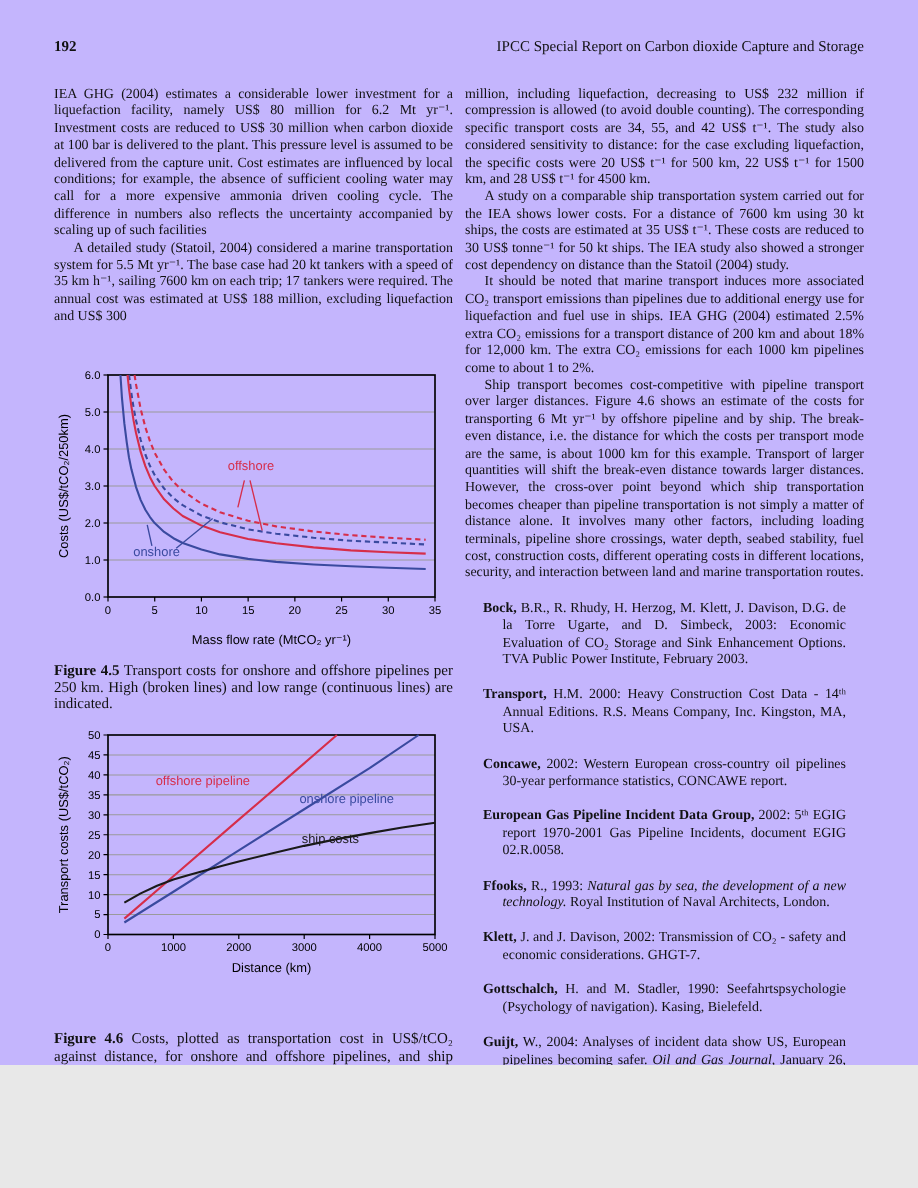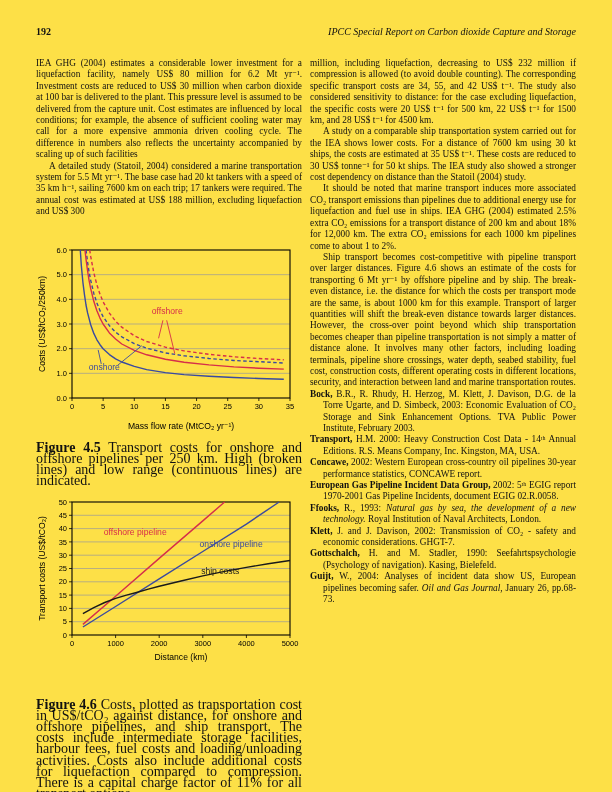--- a/index.html
+++ b/index.html
@@ -1,35 +1,35 @@
 <!DOCTYPE html>
 <html><head>
 <meta charset="utf-8">
 <style>
   html,body{margin:0;padding:0;background:#e8e8e8;}
-  .page{position:relative;width:612px;height:792px;background:#fde047;margin:0 auto;overflow:hidden;
+  .page{position:relative;width:612px;height:710px;background:#c4b5fd;margin:0 auto;overflow:hidden;
         font-family:"Liberation Serif","DejaVu Serif",serif;color:#111;}
   .hdr{position:absolute;left:36px;right:36px;top:26px;display:flex;justify-content:space-between;
        font-size:10px;}
   .hdr .pno{font-weight:bold;}
-  .hdr .run{font-style:italic;text-align:right;}
+  .hdr .run{text-align:right;}
   .col{position:absolute;top:58px;width:266px;font-size:9.3px;line-height:11.4px;text-align:justify;}
   .col-left{left:36px;}
   .col-right{left:310px;}
   .para{margin:0;}
   .para.indent{text-indent:13px;}
   .chartbox{position:relative;}
   .chartbox svg{display:block;}
   .chart45{margin-top:26px;width:266px;height:188px;}
   .chart46{margin-top:8px;width:266px;height:168px;}
-  .caption{margin-top:10px;font-size:14px;line-height:11.2px;text-align:justify;}
+  .caption{margin-top:10px;font-size:10px;line-height:11.2px;text-align:justify;}
   .caption .b{font-weight:bold;}
   .cap46{margin-top:36px;}
   .refhead{margin-top:16px;margin-bottom:8px;font-size:10px;font-weight:bold;}
-  .ref{padding-left:13px;text-indent:-13px;margin:0;}
+  .ref{padding-left:13px;text-indent:-13px;margin:12px;}
   .ref .b{font-weight:bold;}
   .ref .i{font-style:italic;}
   svg text{fill:#000;}
   svg .tick{font:7.5px "Liberation Sans","DejaVu Sans",sans-serif;}
   svg .axis{font:8.6px "Liberation Sans","DejaVu Sans",sans-serif;}
   svg .ann{font:8.6px "Liberation Sans","DejaVu Sans",sans-serif;}
 </style>
 </head>
 <body>
 

